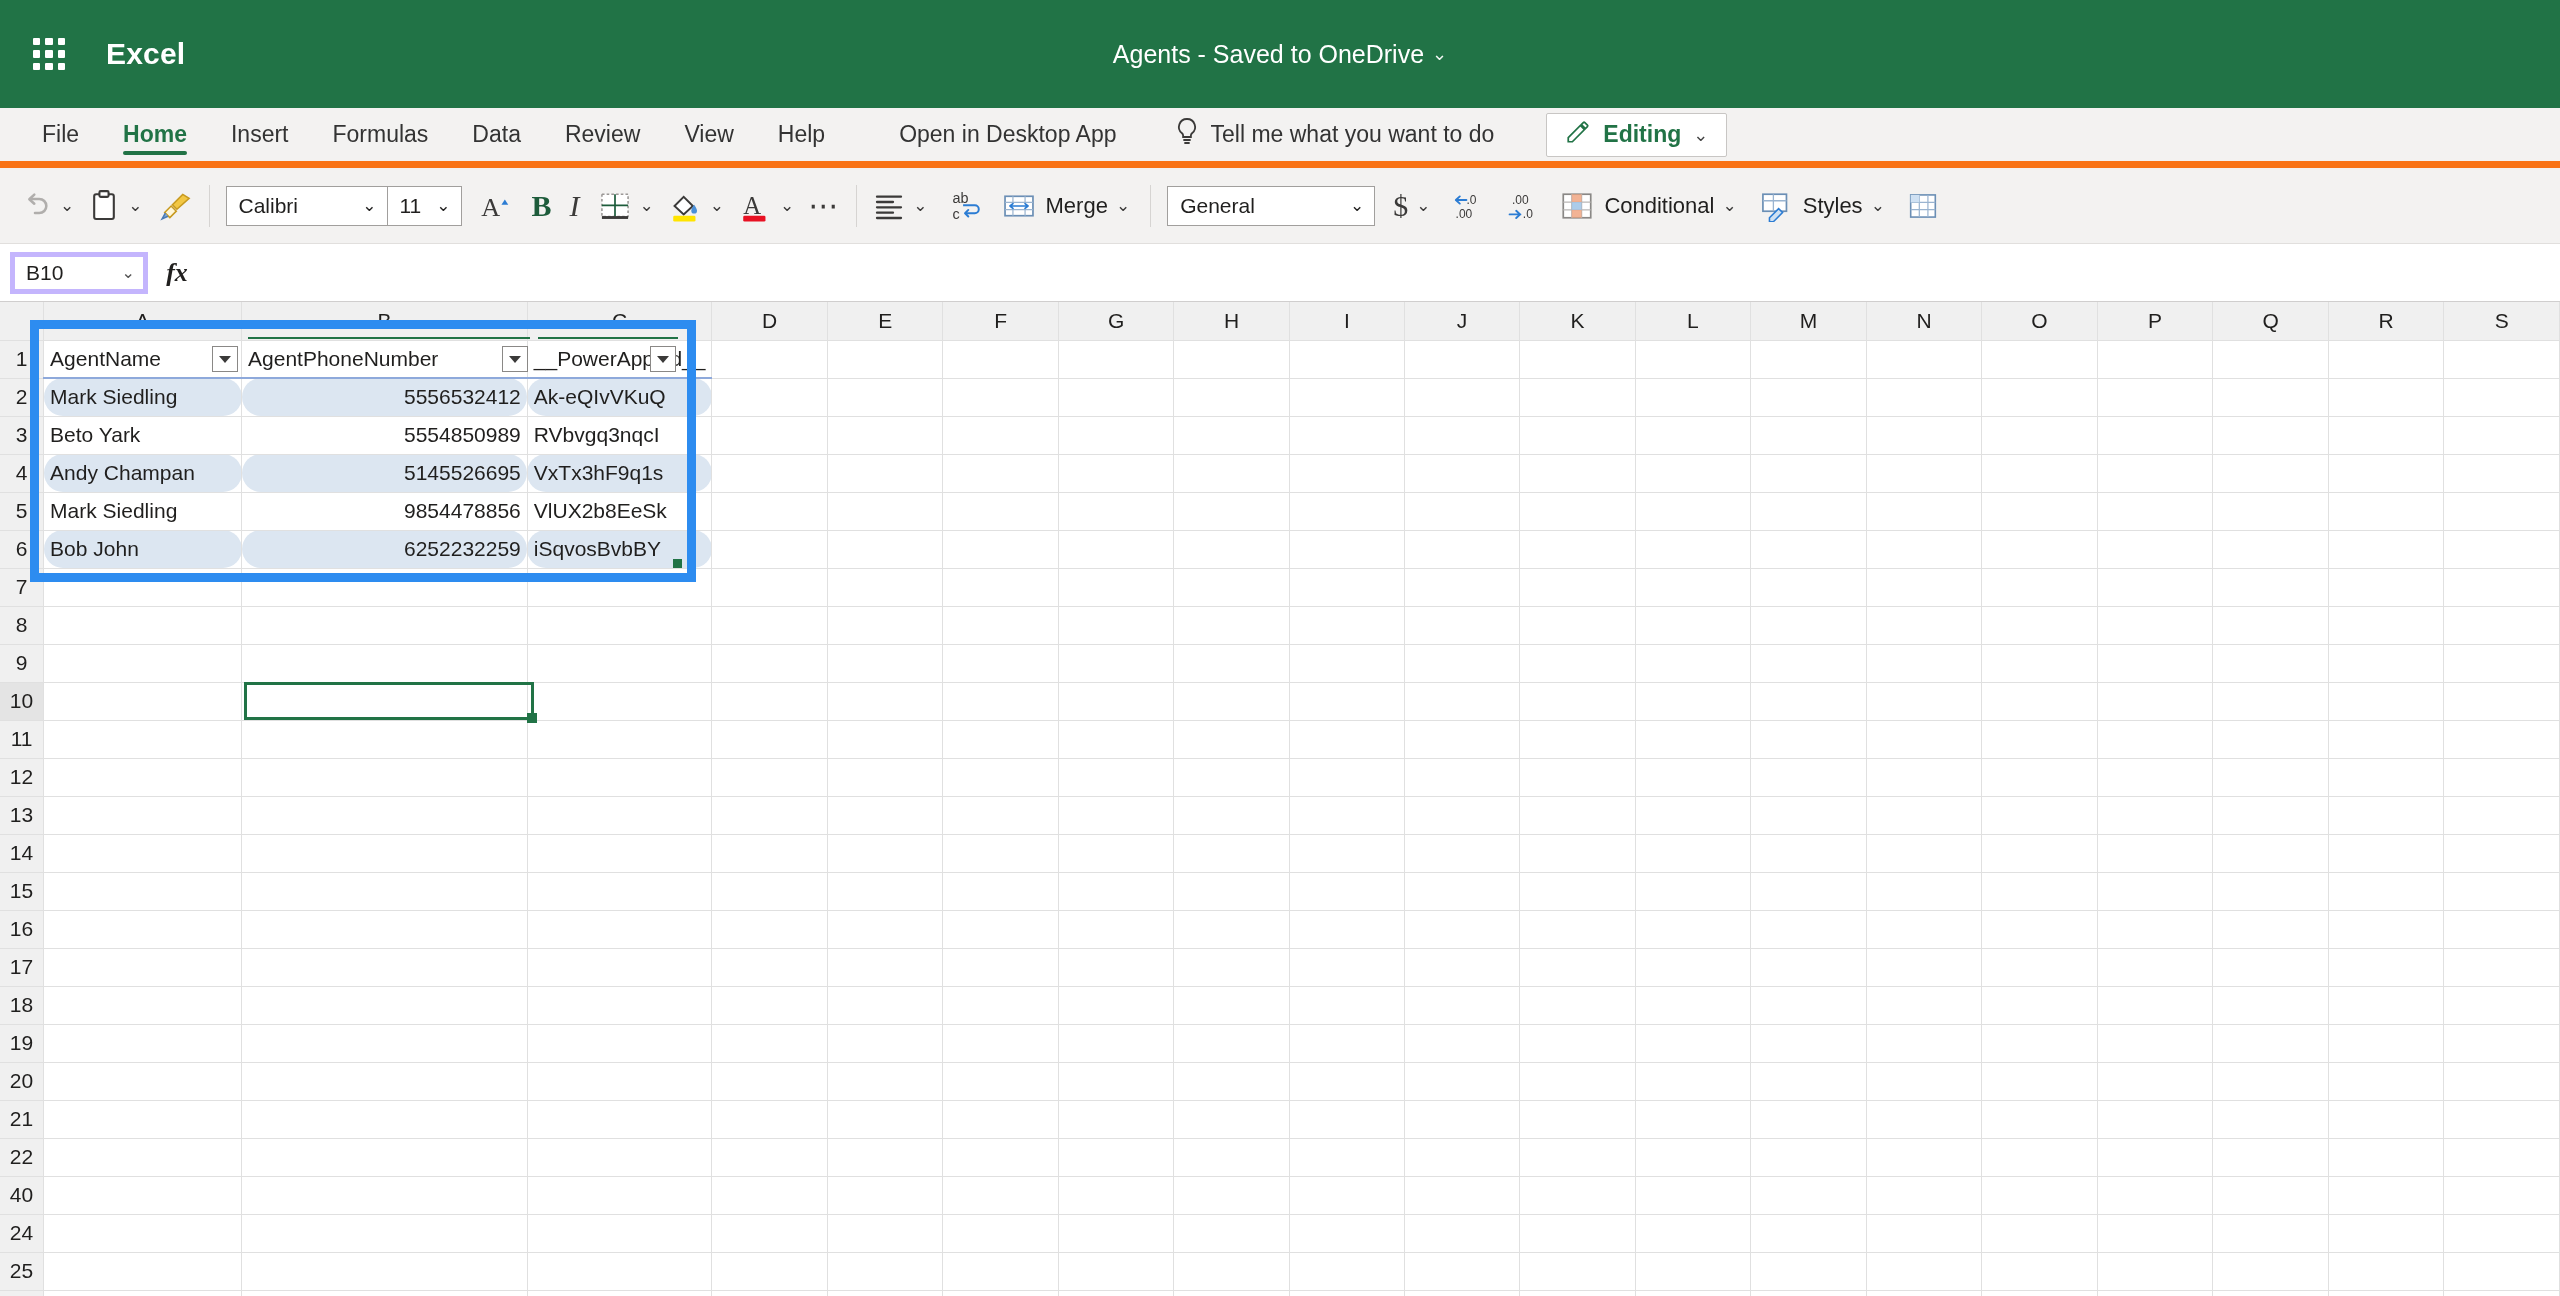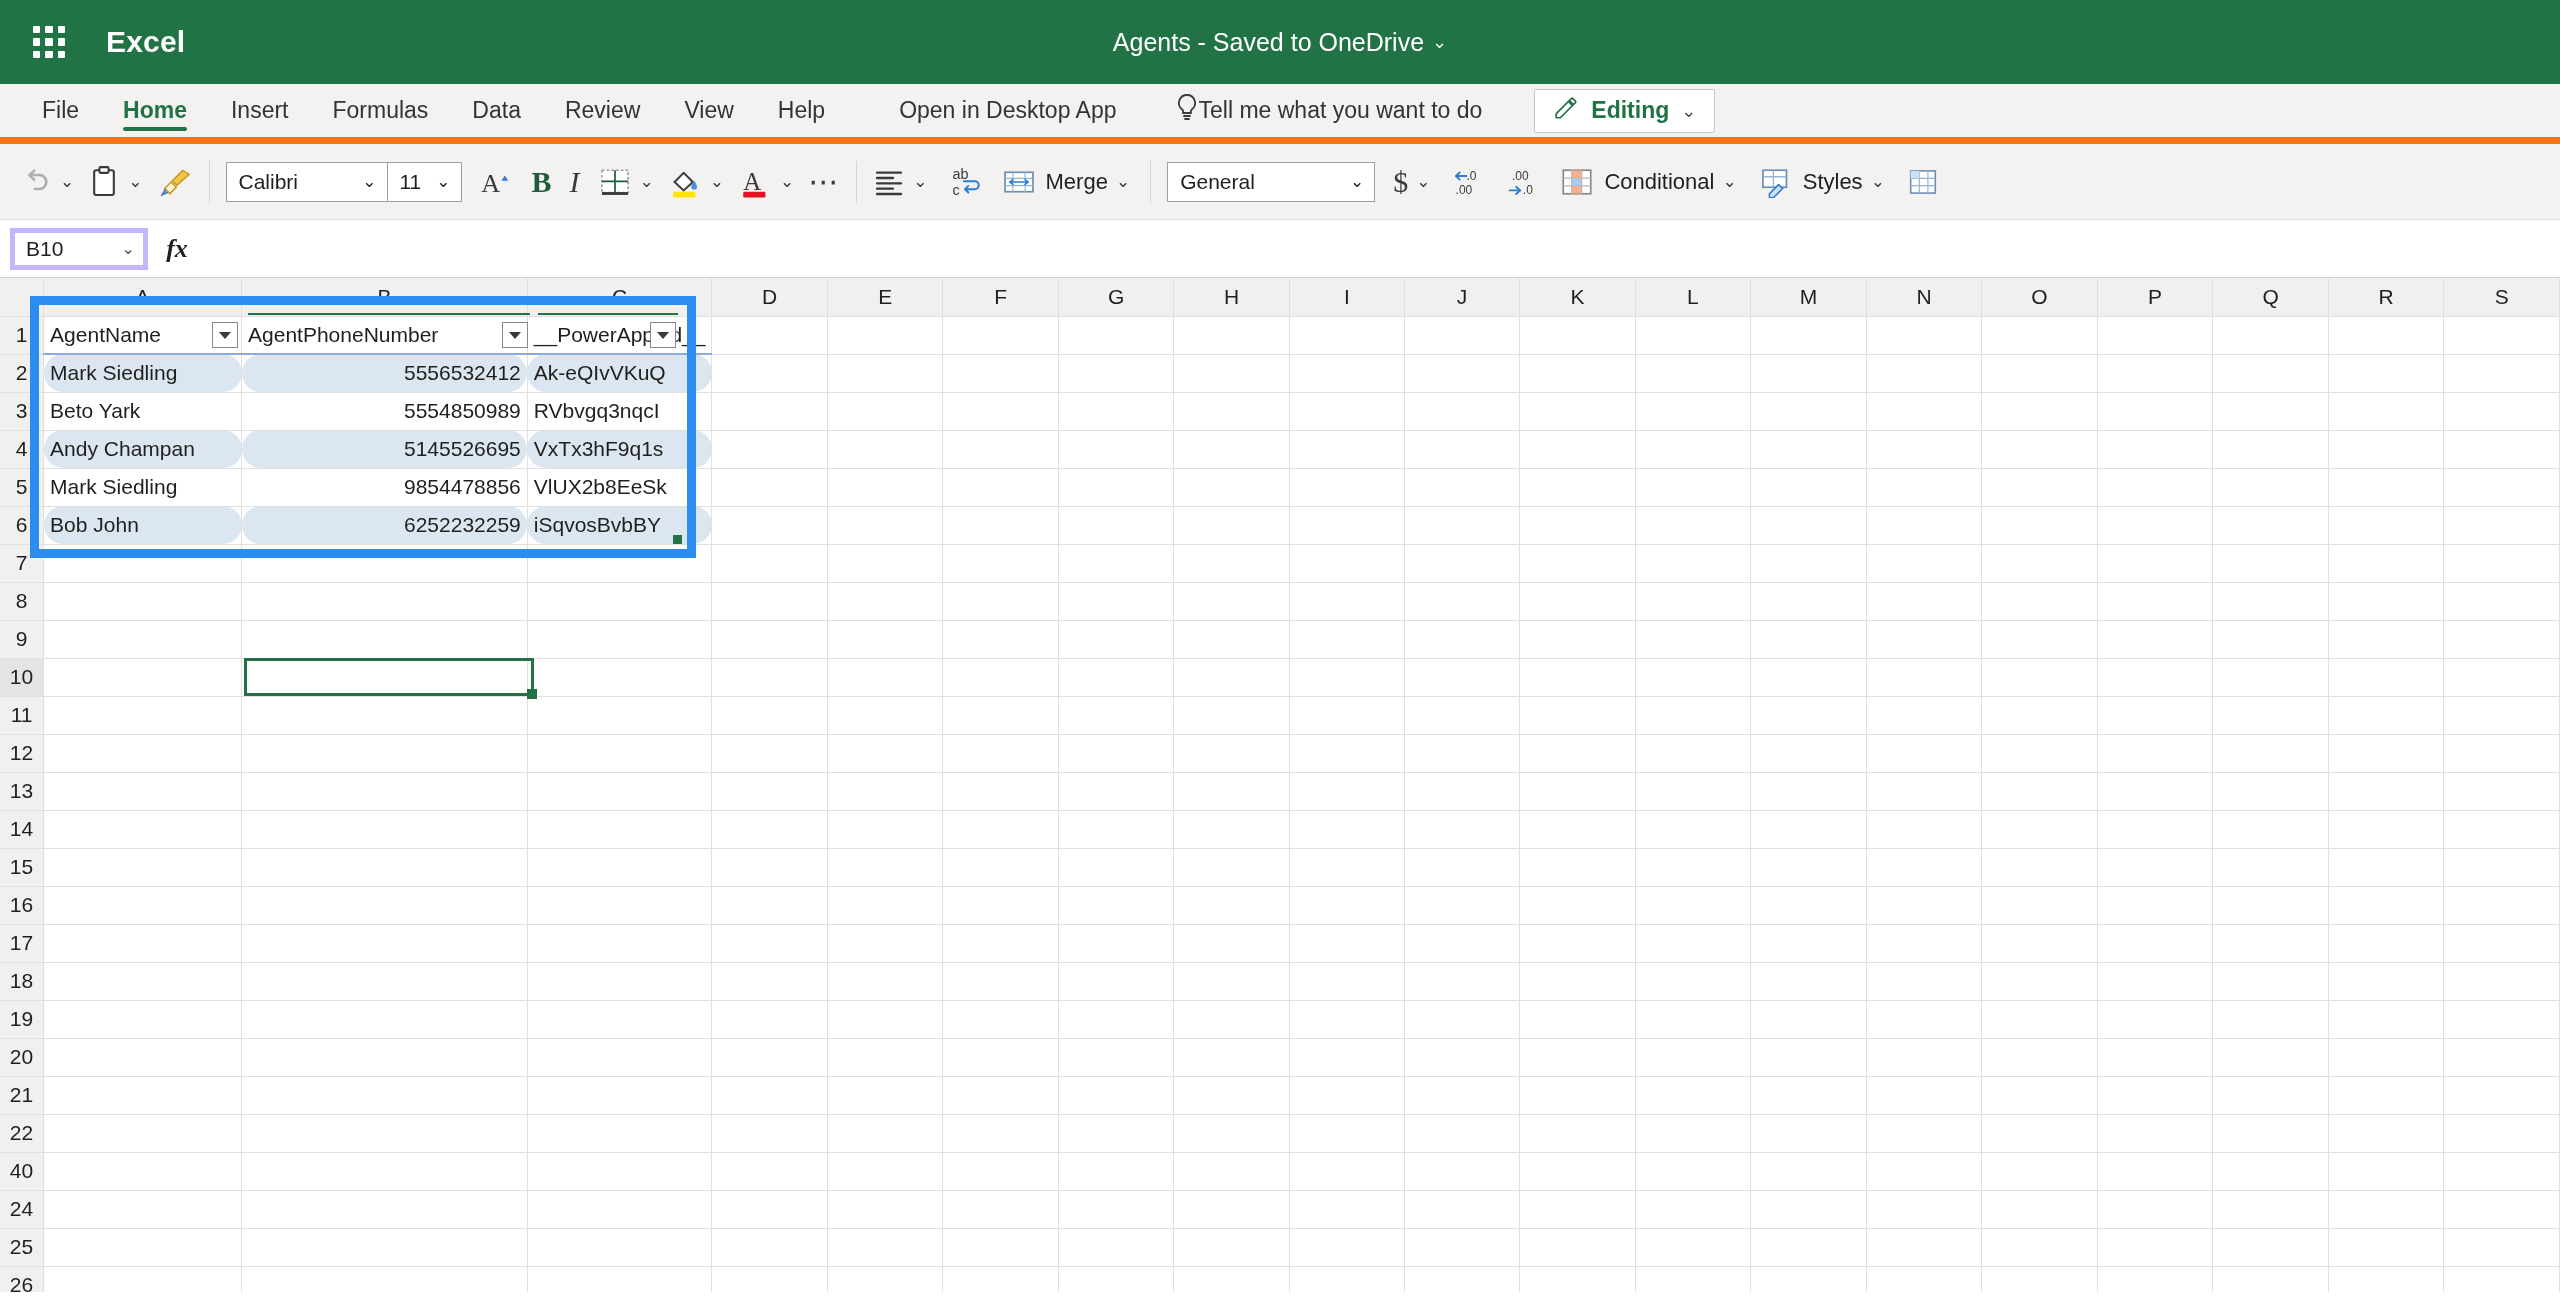--- a/index.html
+++ b/index.html
@@ -5,21 +5,21 @@
   * { box-sizing: border-box; margin: 0; padding: 0; }
   html, body {
     width: 2560px; height: 1296px;
     overflow: hidden;
     font-family: "Liberation Sans", sans-serif;
     background: #ffffff;
   }
 
   
   #titlebar {
-    height: 84px; background: #217346;
+    height: 108px; background: #217346;
     display: flex; align-items: center;
     position: relative; color: #ffffff;
   }
   #waffle {
     width: 46px; height: 46px; margin-left: 26px;
     display: grid; grid-template-columns: repeat(3, 1fr);
     grid-template-rows: repeat(3, 1fr);
     gap: 5px; padding: 7px; cursor: pointer;
   }
   #waffle i { background: #ffffff; border-radius: 1px; display:block; }
@@ -47,21 +47,21 @@
     position: relative; white-space: nowrap;
   }
   .menu-item.first { margin-left: 20px; }
   .menu-item.active { color: #217346; font-weight: 600; }
   .menu-item.active::after {
     content: ""; position: absolute; left: 22px; right: 22px;
     bottom: 6px; height: 4px; background: #217346; border-radius: 2px;
   }
   #menu-spacer1 { width: 30px; }
   #tellme {
-    display: flex; align-items: center; gap: 0;
+    display: flex; align-items: center; gap: 12px;
     padding: 0 18px; font-size: 23px; color: #333333;
     cursor: pointer; white-space: nowrap; margin-left: 18px;
   }
   #editing-btn {
     display: flex; align-items: center; gap: 12px;
     border: 1px solid #c8c6c4; background: #ffffff;
     height: 44px; padding: 0 18px; margin-left: 34px;
     align-self: center; cursor: pointer; border-radius: 2px;
     font-size: 23px; color: #217346; font-weight: 600;
     white-space: nowrap;

